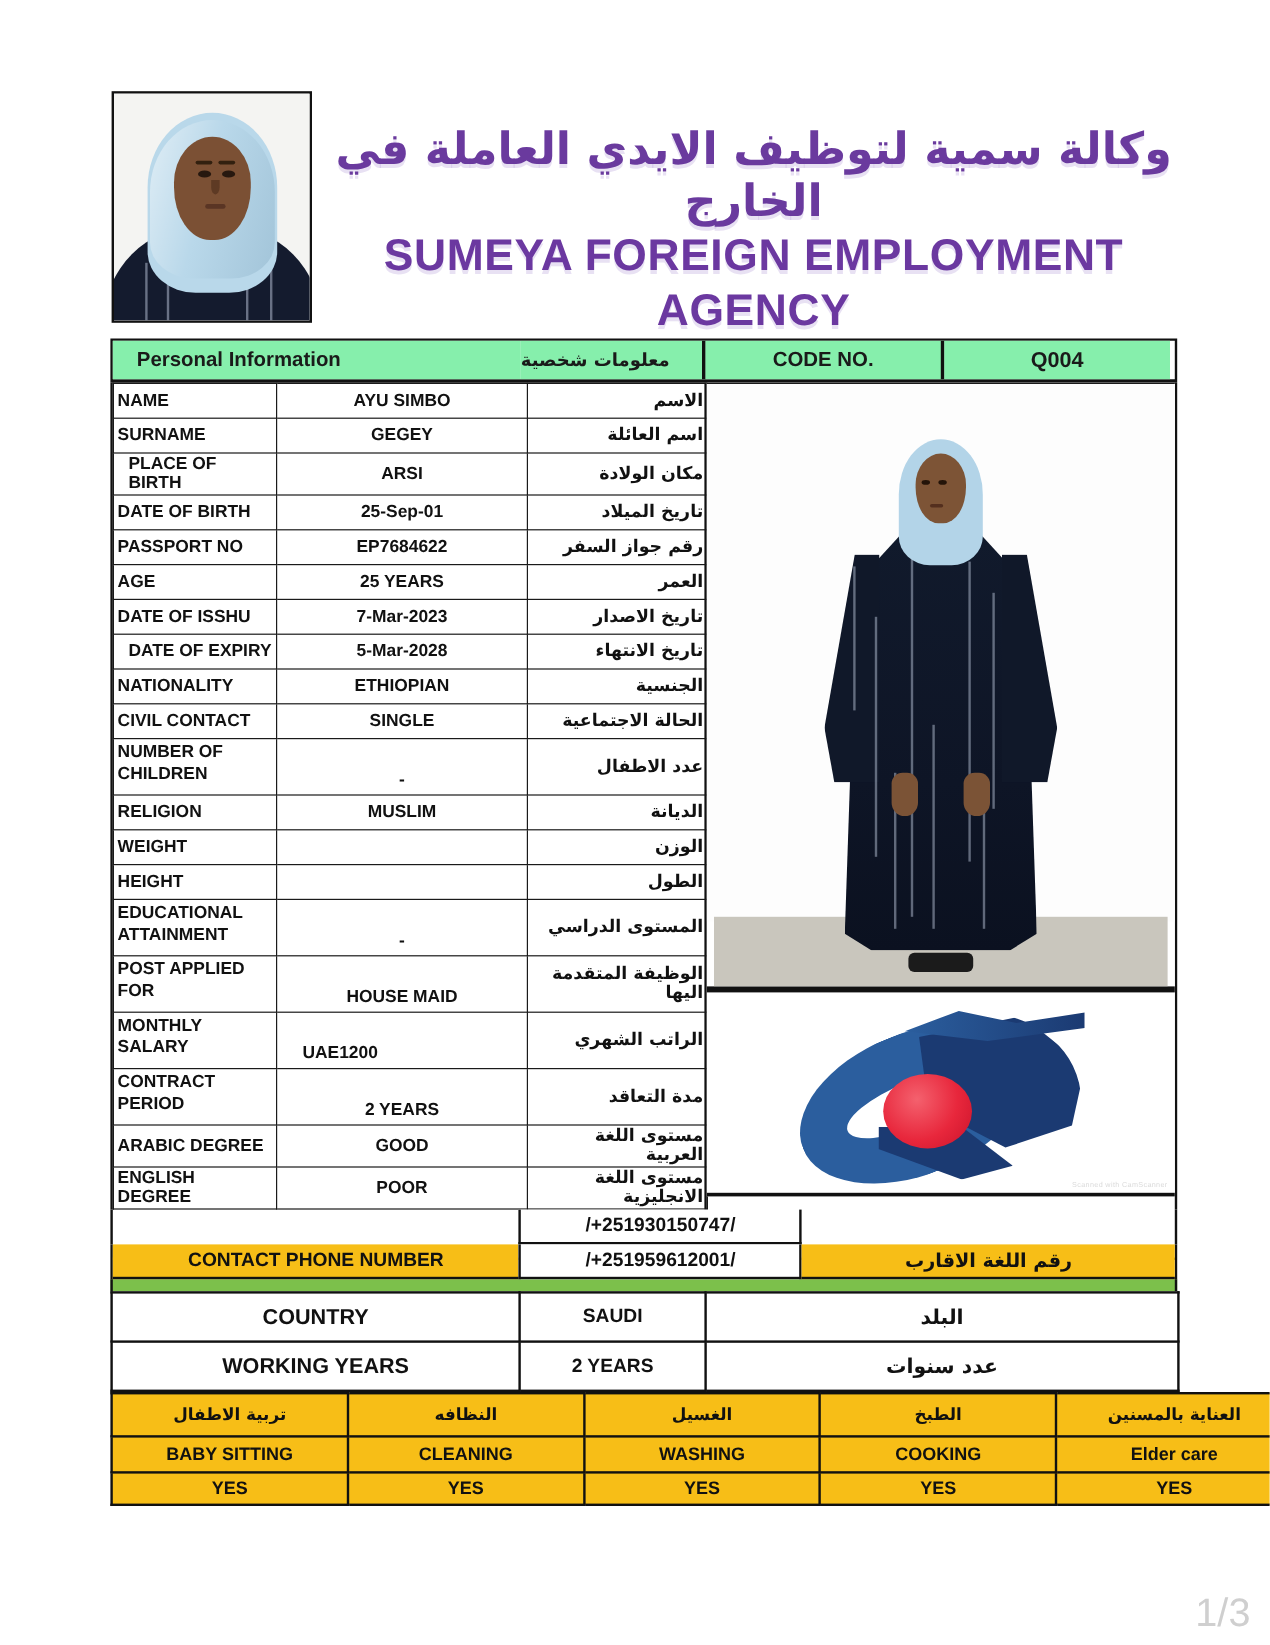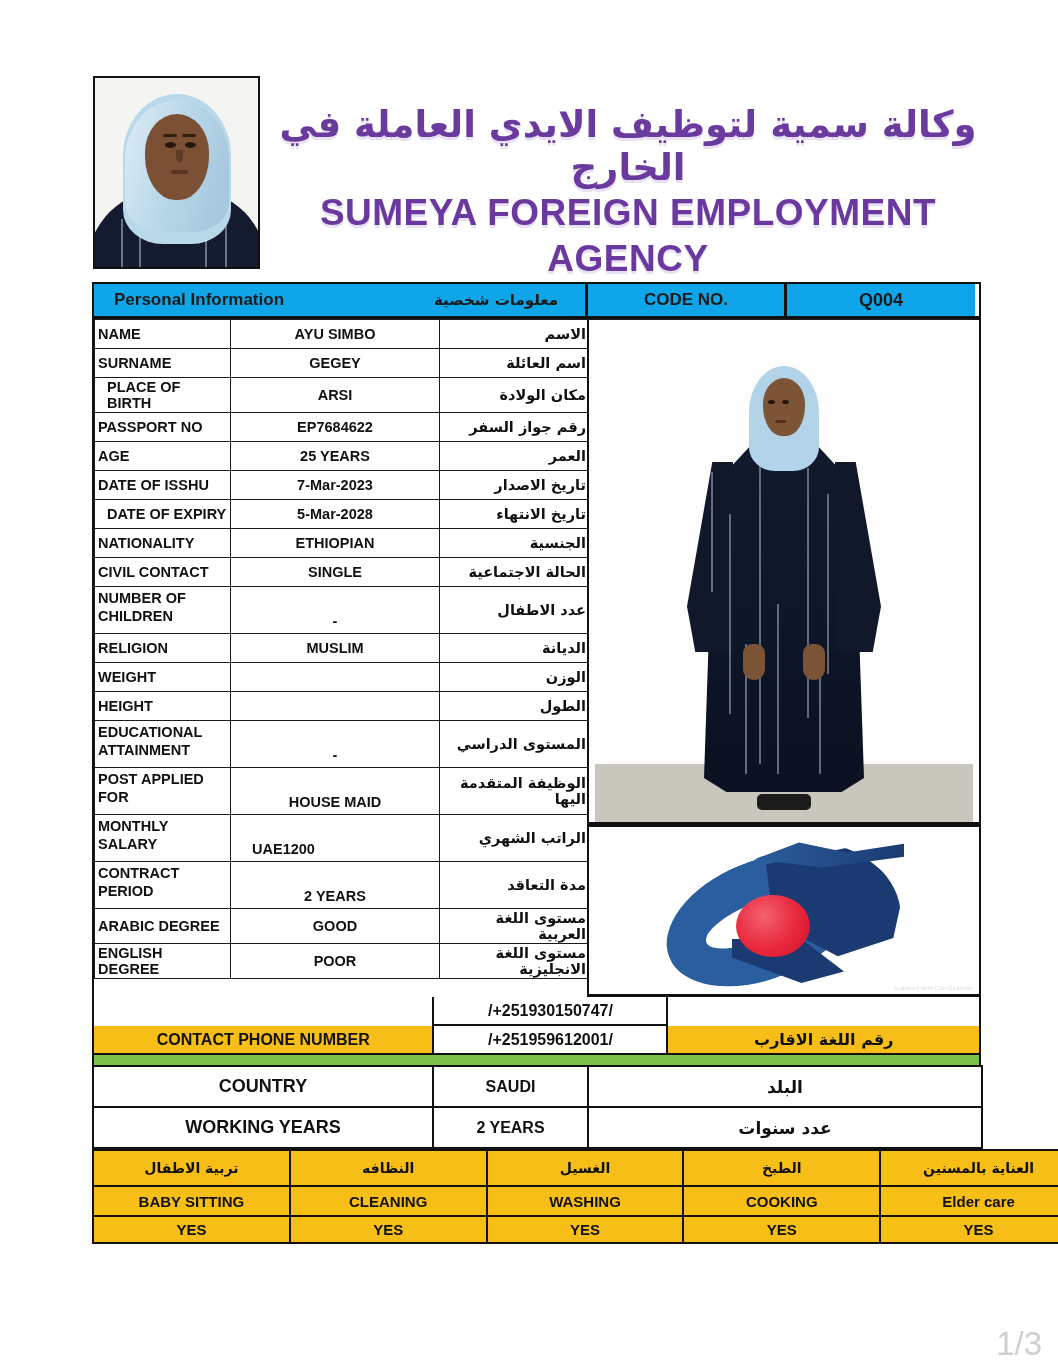--- a/index.html
+++ b/index.html
@@ -105,21 +105,21 @@
   }
   .bar-green { background:#7CC04B; height:10px; width:889px; border-left:2px solid #111; border-right:2px solid #111;}
 
   
   .banner {
     display: flex;
     height: 37px;
     border: 2px solid #111;
     border-bottom: 3px solid #111;
   }
-  .banner .cell { display:flex; align-items:center; background:#0ea5e9; }
+  .banner .cell { display:flex; align-items:center; background:#86efac; }
   .b-pi { width: 340px; padding-left: 20px; font-size:17px; font-weight:bold; color:#1a1a1a; }
   .b-piar {
     width: 154px; justify-content:flex-end; padding-right:8px;
     direction: rtl; font-family:"DejaVu Sans",sans-serif;
     font-size:15px; font-weight:bold; color:#1a1a1a;
     border-right:3px solid #111;
   }
   .b-code { width: 199px; justify-content:center; font-size:17px; font-weight:bold; color:#1a1a1a; border-right:3px solid #111; }
   .b-q    { width: 188px; justify-content:center; font-size:18px; font-weight:bold; color:#1a1a1a; }
 
@@ -320,20 +320,25 @@
           </tr>
           <tr>
             <td class="lbl">SURNAME</td>
             <td class="val">GEGEY</td>
             <td class="ar">اسم العائلة</td>
           </tr>
           <tr>
             <td class="lbl ind">PLACE OF BIRTH</td>
             <td class="val">ARSI</td>
             <td class="ar">مكان الولادة</td>
+          </tr>
+          <tr>
+            <td class="lbl">DATE OF BIRTH</td>
+            <td class="val">25-Sep-01</td>
+            <td class="ar">تاريخ الميلاد</td>
           </tr>
           <tr>
             <td class="lbl">PASSPORT NO</td>
             <td class="val">EP7684622</td>
             <td class="ar">رقم جواز السفر</td>
           </tr>
           <tr>
             <td class="lbl">AGE</td>
             <td class="val">25 YEARS</td>
             <td class="ar">العمر</td>

